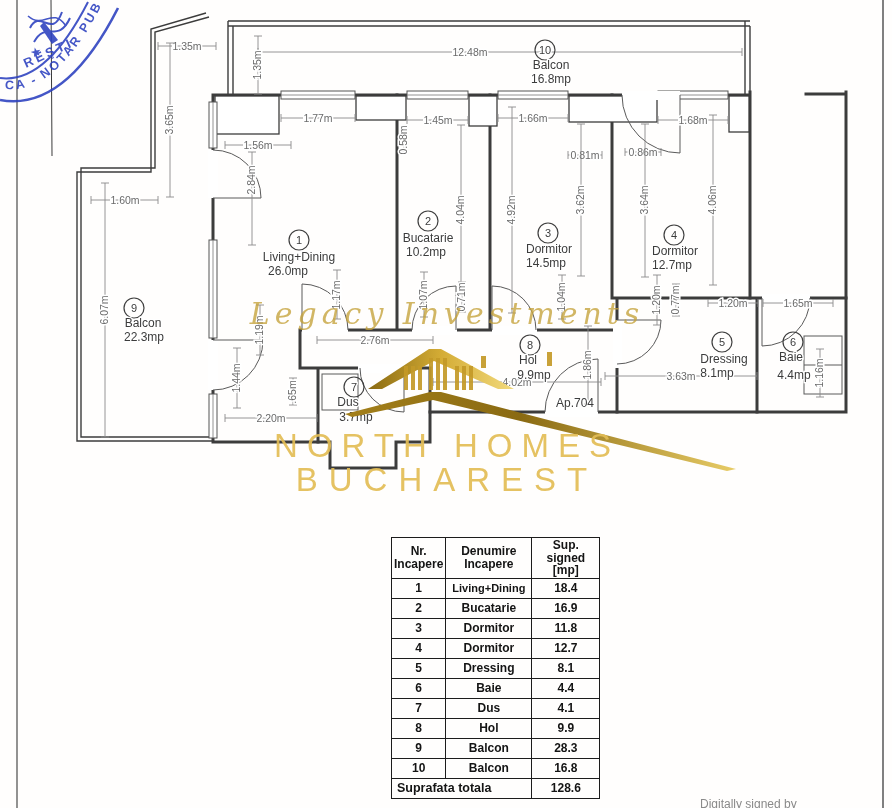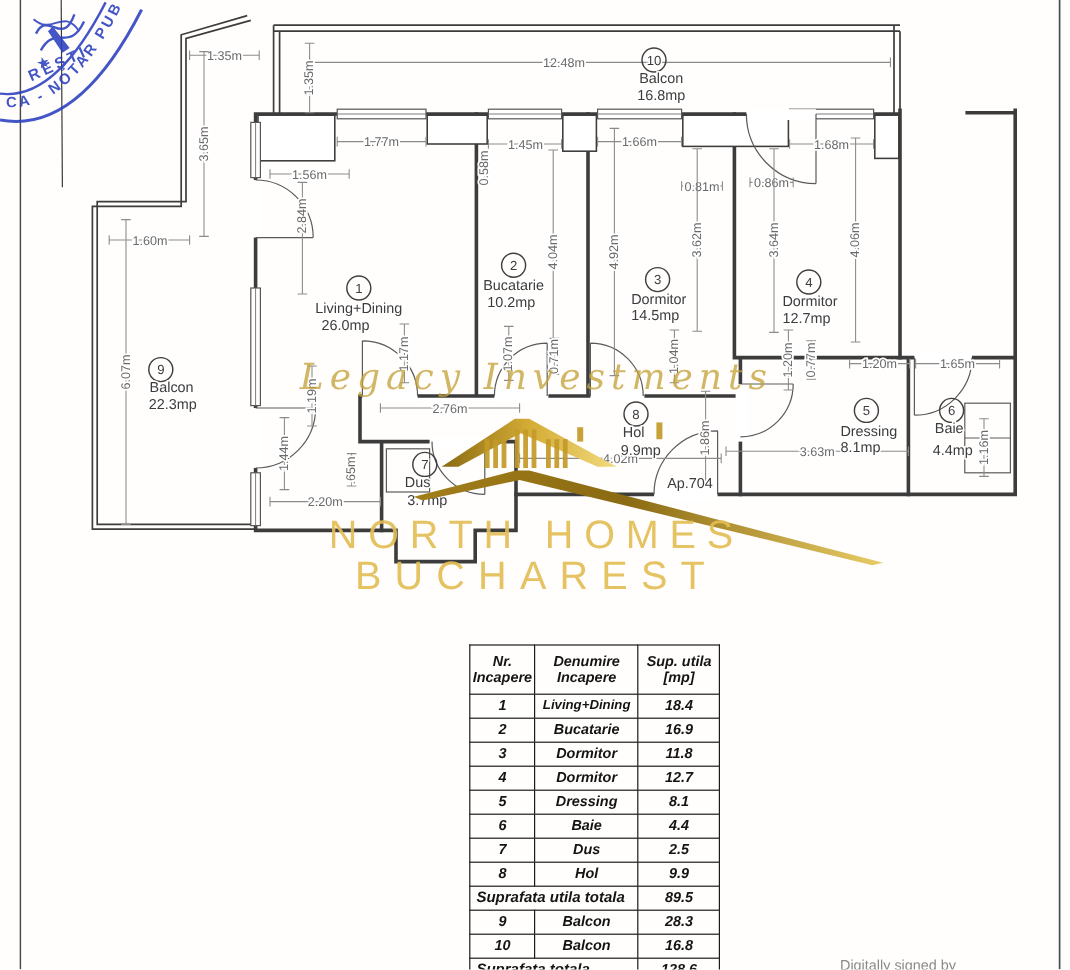--- a/index.html
+++ b/index.html
@@ -24,21 +24,21 @@
   .room .ar{font:12px "Liberation Sans",sans-serif;}
   .aplabel{font:12px "Liberation Sans",sans-serif;fill:#3c3c3c;text-anchor:middle;paint-order:stroke;stroke:#fff;stroke-width:2.5px;}
   
   .stamp path.ln{stroke:#2b3fbf;fill:none;}
   .stamp text{fill:#2b3fbf;font-family:"Liberation Sans",sans-serif;font-weight:bold;}
   
   .wm-script{font-family:"DejaVu Serif",serif;font-style:italic;font-size:30px;letter-spacing:5px;fill:#c5a23a;opacity:.78;text-anchor:middle;}
   .wm-brand{font-family:"Liberation Sans",sans-serif;font-size:33px;font-weight:500;fill:#e3bd55;opacity:.92;text-anchor:middle;}
   
   .area-table{position:absolute;left:391px;top:537px;border-collapse:collapse;color:#141414;font-weight:bold;}
-  .area-table td{border:1.6px solid #1c1c1c;font-size:12px;text-align:center;height:19px;padding:0 2px;line-height:1.05;font-style:italic;}
+  .area-table td{border:1.6px solid #1c1c1c;font-size:12px;text-align:center;height:19px;padding:0 2px;line-height:1.05;}
   .area-table td.hdr{height:40px;font-size:12px;}
   .area-table td.lbl{text-align:left;padding-left:5px;font-size:12.5px;}
   .sig{position:absolute;left:700px;top:797px;color:#8a8a8a;font-size:12px;white-space:nowrap;}
 </style>
 </head>
 <body>
 
 <div class="page">
 <svg class="plan" width="892" height="808" viewBox="0 0 892 808">
   <defs>
@@ -384,21 +384,21 @@
 <table class="area-table">
   <colgroup>
         <col style="width:50px">
         <col style="width:86px">
         <col style="width:68px">
       </colgroup>
   <tbody>
         <tr>
     <td class="hdr"><span>Nr.</span><br><span>Incapere</span></td>
     <td class="hdr"><span>Denumire</span><br><span>Incapere</span></td>
-    <td class="hdr"><span>Sup. utila</span><br><span>[mp]</span></td>
+    <td class="hdr"><span>Sup. signed</span><br><span>[mp]</span></td>
   </tr>
   <tr>
           <td>1</td>
           <td style="font-size:11px">Living+Dining</td>
           <td>18.4</td>
         </tr>
   <tr>
           <td>2</td>
           <td>Bucatarie</td>
           <td>16.9</td>
@@ -419,32 +419,28 @@
           <td>8.1</td>
         </tr>
   <tr>
           <td>6</td>
           <td>Baie</td>
           <td>4.4</td>
         </tr>
   <tr>
           <td>7</td>
           <td>Dus</td>
-          <td>2.5</td>
+          <td>4.1</td>
         </tr>
   <tr>
           <td>8</td>
           <td>Hol</td>
           <td>9.9</td>
         </tr>
   <tr>
-          <td class="lbl" colspan="2">Suprafata utila totala</td>
-          <td>89.5</td>
-        </tr>
-  <tr>
           <td>9</td>
           <td>Balcon</td>
           <td>28.3</td>
         </tr>
   <tr>
           <td>10</td>
           <td>Balcon</td>
           <td>16.8</td>
         </tr>
   <tr>

